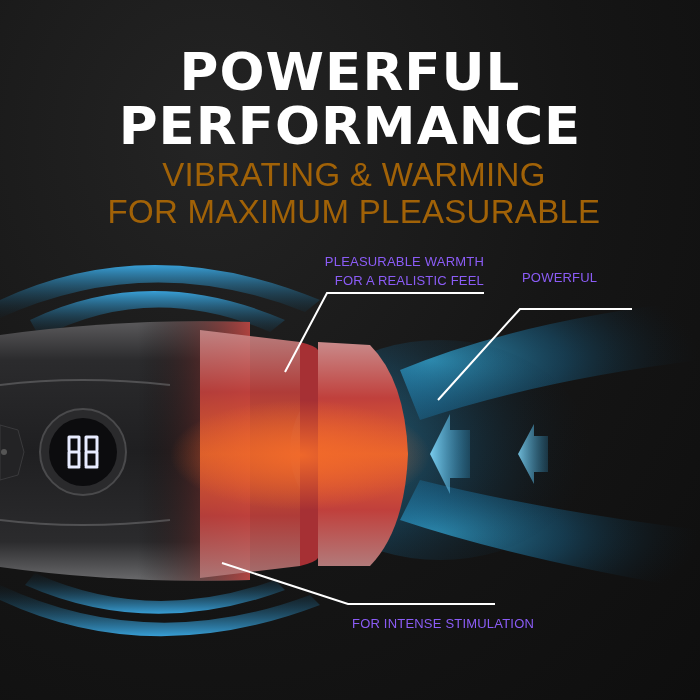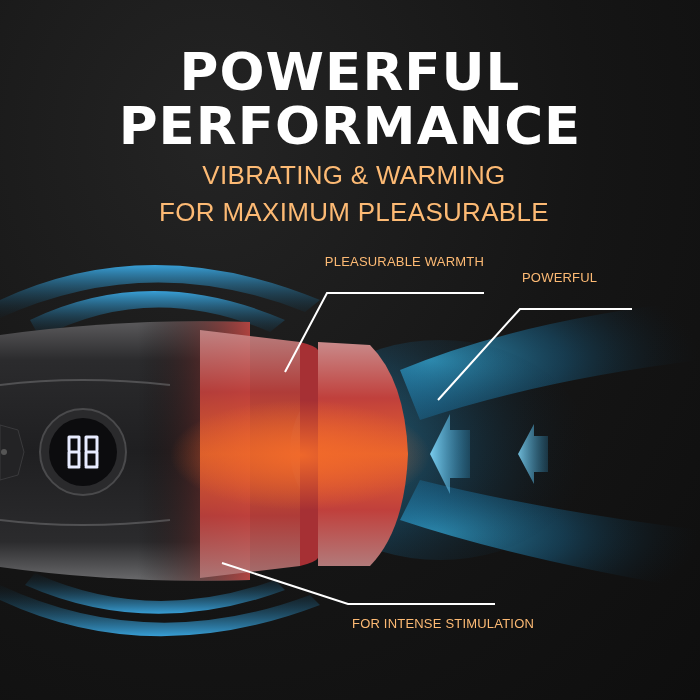--- a/index.html
+++ b/index.html
@@ -16,30 +16,30 @@
     }
     .headline {
       position: absolute; left: 0; right: 0; text-align: center;
       font-family: "DejaVu Sans", sans-serif; font-weight: 900;
       letter-spacing: 1px; color: #fff;
     }
     .hl1 { top: 44px; font-size: 52px; line-height: 56px; transform: scaleX(1.02); }
     .hl2 { top: 98px; font-size: 52px; line-height: 56px; transform: scaleX(1.02); }
     .sub {
       position: absolute; left: 0; right: 0; text-align: center;
-      font-family: "Liberation Sans", sans-serif; font-size: 26px; line-height: 30px;
-      letter-spacing: 0.3px; color: #fdba74; margin-left: 8px;
+      font-family: "Liberation Sans", sans-serif; font-size: 33px; line-height: 30px;
+      letter-spacing: 0.3px; color: #a16207; margin-left: 8px;
     }
     .sub1 { top: 160px; }
     .sub2 { top: 197px; }
 
     .scene { position: absolute; left: 0; top: 0; width: 700px; height: 700px; }
 
     .callout {
-      position: absolute; font-size: 13px; line-height: 19px; color: #fdba74;
+      position: absolute; font-size: 13px; line-height: 19px; color: #8b5cf6;
       letter-spacing: 0.2px; white-space: nowrap;
     }
     .co-warmth { left: 300px; top: 252px; text-align: right; width: 184px; }
     .co-pump { left: 522px; top: 268px; }
     .co-vib { left: 352px; top: 614px; }
     .callout div { display: block; }
   </style>
 </head>
 <body>
 
@@ -147,19 +147,20 @@
   </g>
 </svg>
 
 <div class="headline hl1">POWERFUL</div>
 <div class="headline hl2">PERFORMANCE</div>
 <div class="sub sub1">VIBRATING &amp; WARMING</div>
 <div class="sub sub2">FOR MAXIMUM PLEASURABLE</div>
 
 <div class="callout co-warmth">
   <div>PLEASURABLE WARMTH</div>
+  <div>FOR A REALISTIC FEEL</div>
 </div>
 <div class="callout co-pump">
   <div>POWERFUL</div>
 </div>
 <div class="callout co-vib">
   <div>FOR INTENSE STIMULATION</div>
 </div>
 
 </body></html>

